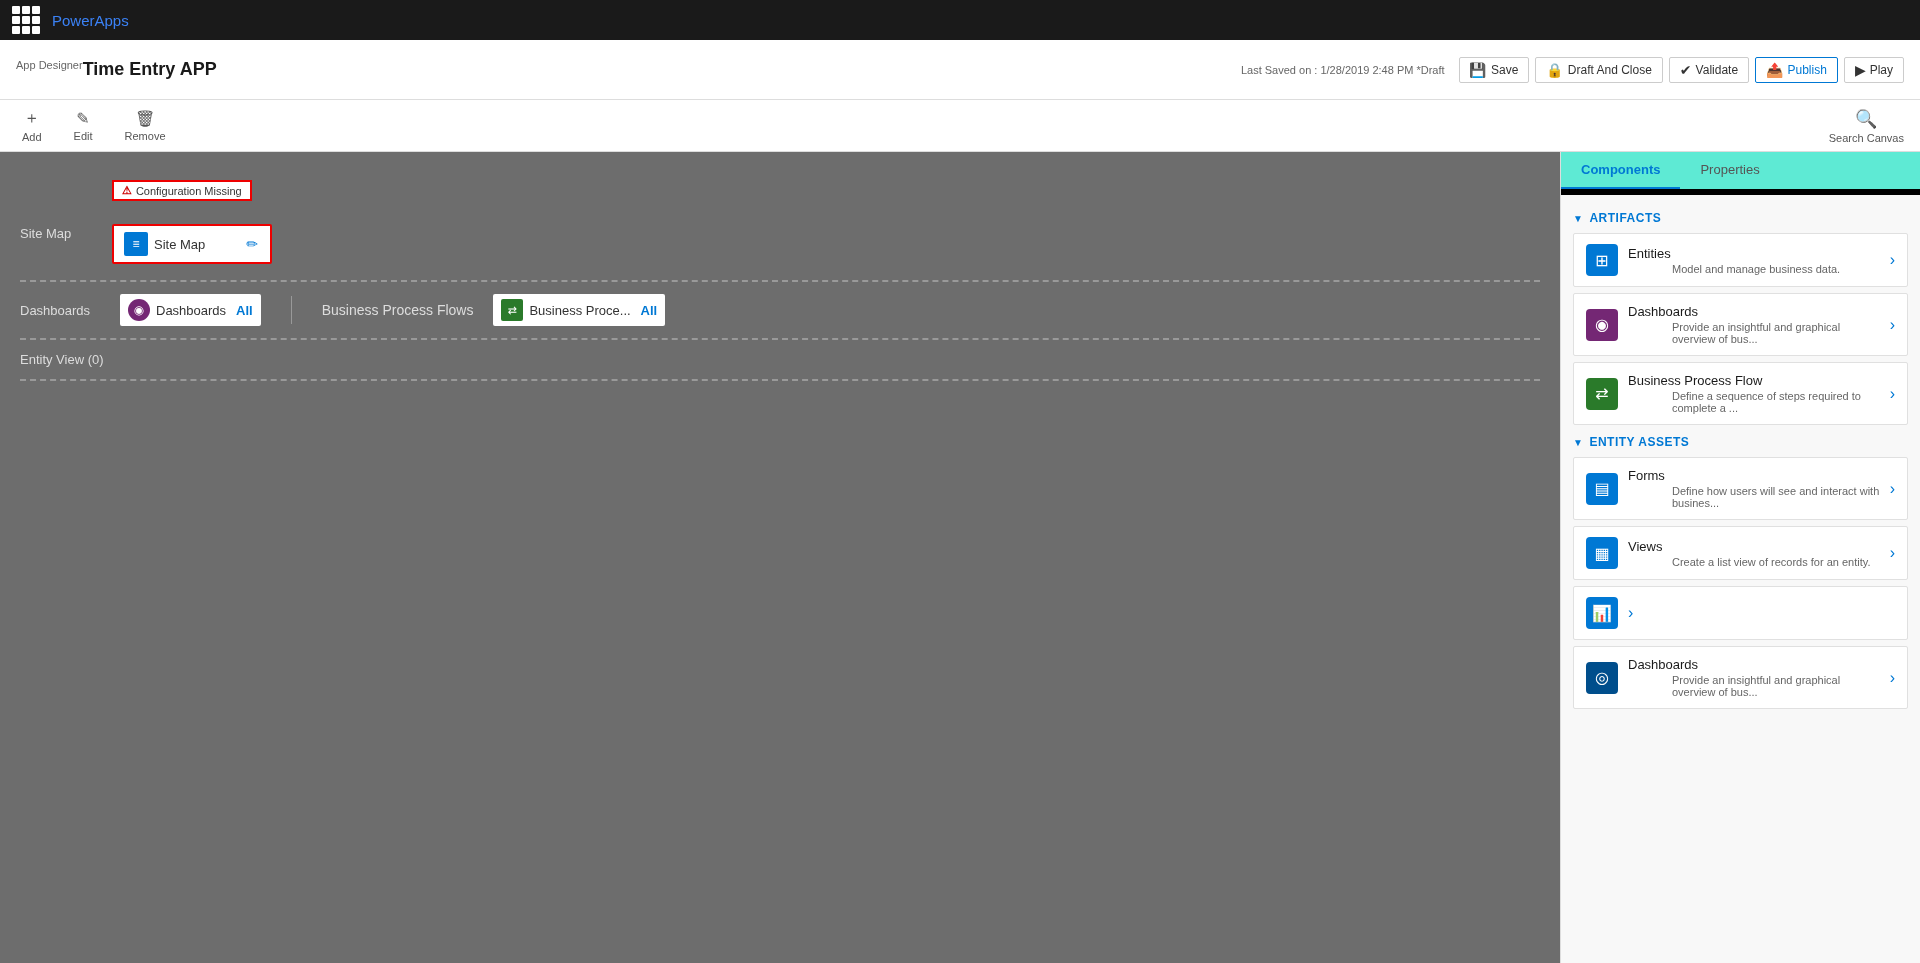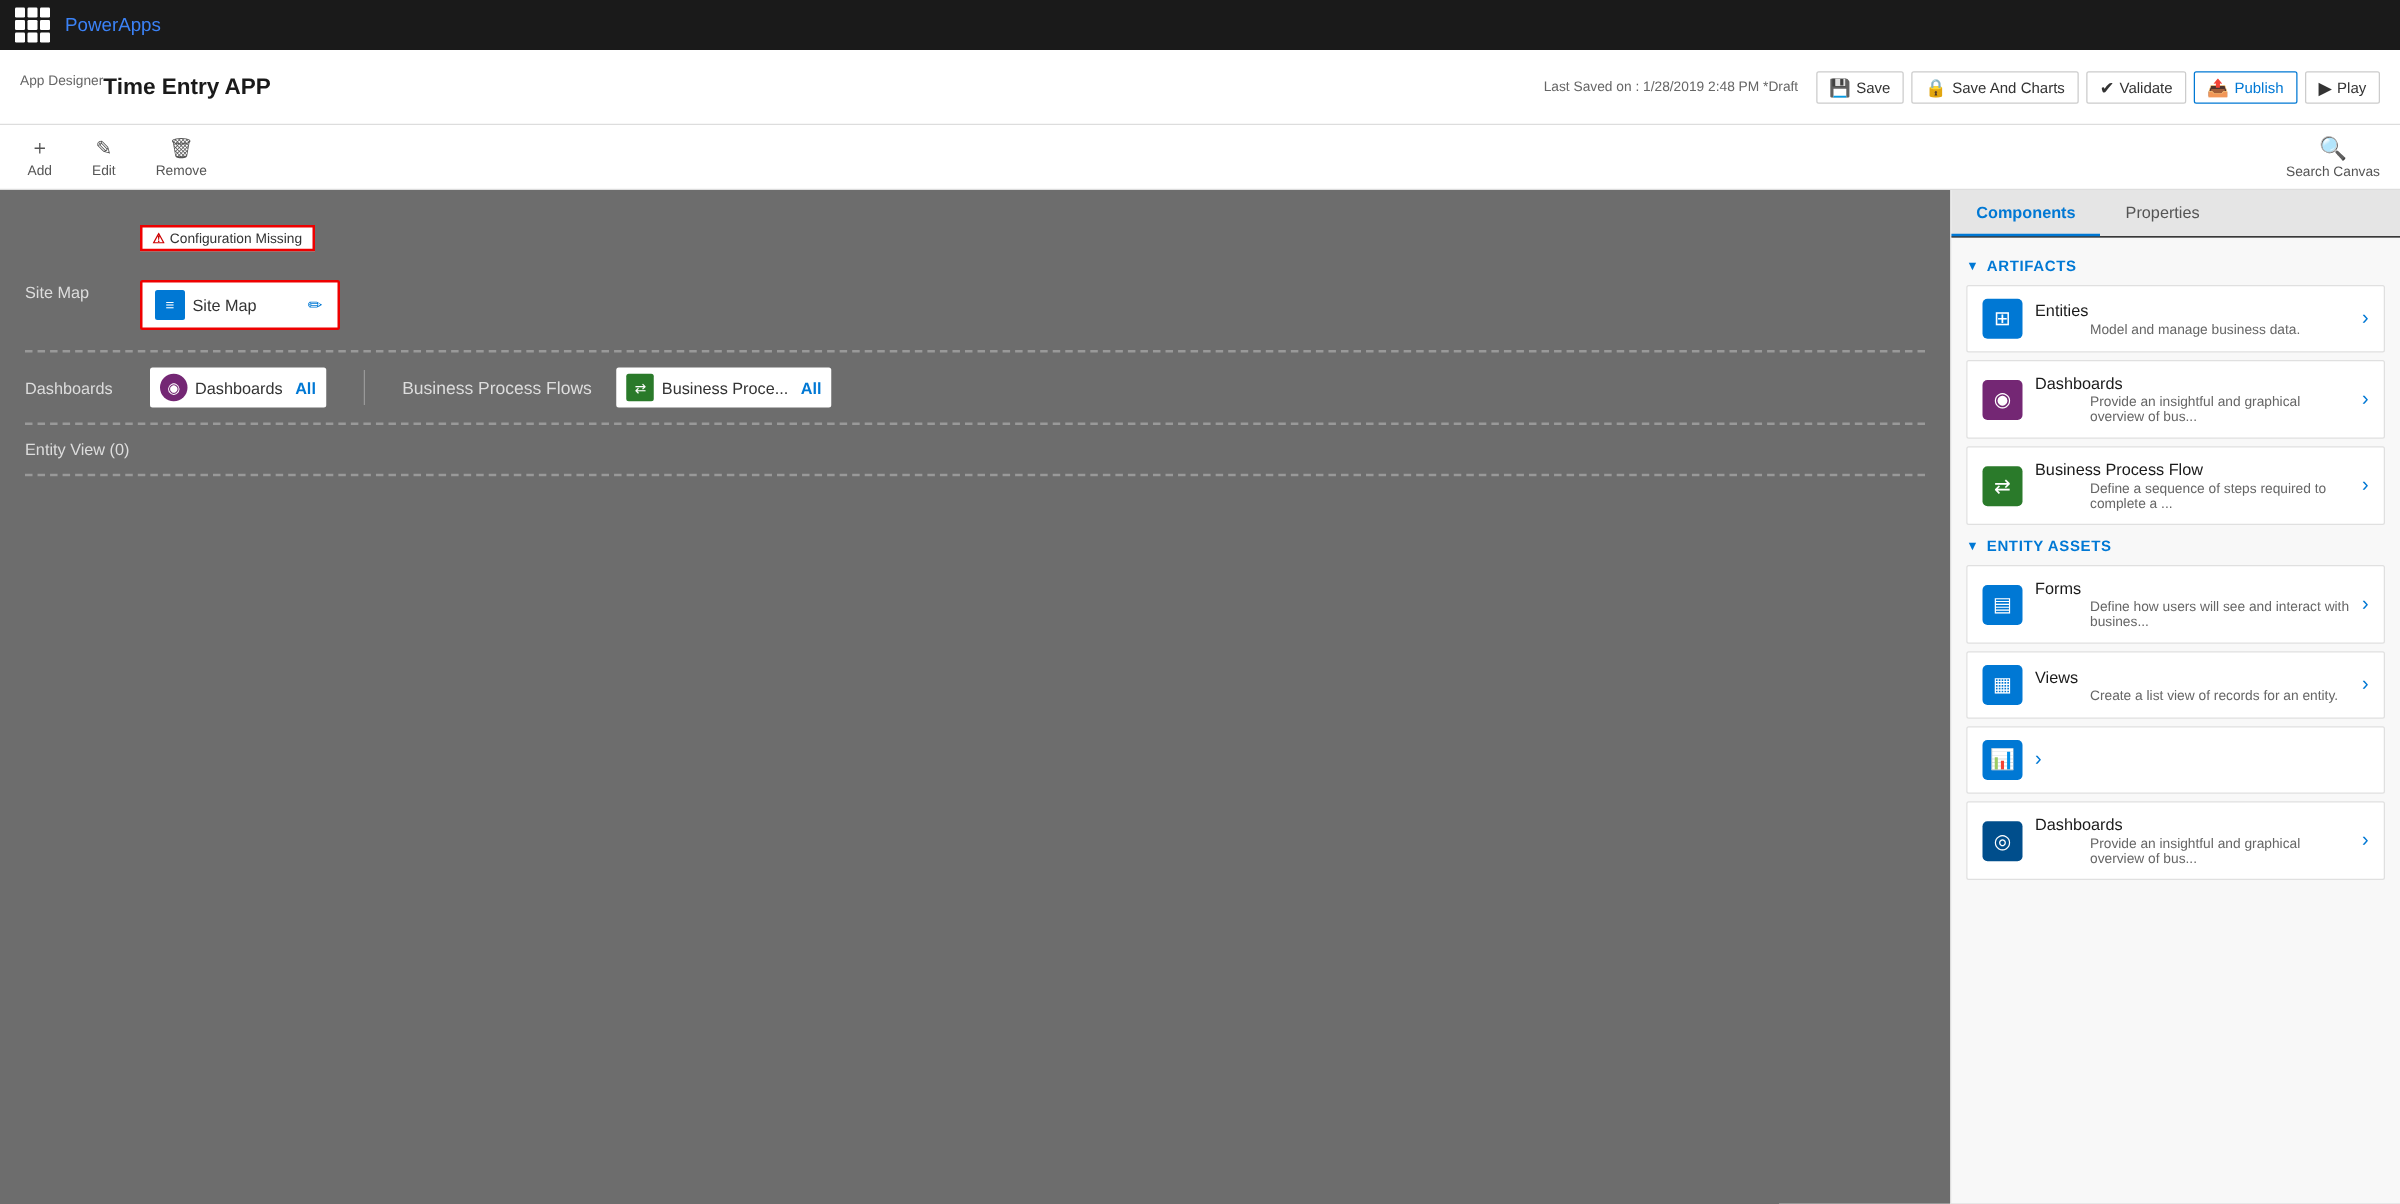--- a/index.html
+++ b/index.html
@@ -206,22 +206,22 @@
 
     
     .right-panel {
       width: 360px;
       background: #f8f8f8;
       border-left: 1px solid #ddd;
       overflow-y: auto;
     }
     .panel-tabs {
       display: flex;
-      border-bottom: 1px solid #000000;
-      background: #e5e5e5;
+      border-bottom: 6px solid #000000;
+      background: #5eead4;
     }
     .panel-tab {
       padding: 10px 20px;
       font-size: 13px;
       cursor: pointer;
       border-bottom: 2px solid transparent;
       color: #555;
     }
     .panel-tab.active {
       color: #0078d4;
@@ -292,21 +292,21 @@
     <span class="app-name">Time Entry APP</span>
   </div>
   <div class="app-header-right">
     <span class="last-saved">Last Saved on : 1/28/2019 2:48 PM *Draft</span>
     <button class="header-btn">
       <span class="header-btn-icon">💾</span>
       <span>Save</span>
     </button>
     <button class="header-btn">
       <span class="header-btn-icon">🔒</span>
-      <span>Save And Charts</span>
+      <span>Draft And Close</span>
     </button>
     <button class="header-btn">
       <span class="header-btn-icon">✔</span>
       <span>Validate</span>
     </button>
     <button class="header-btn publish">
       <span class="header-btn-icon">📤</span>
       <span>Publish</span>
     </button>
     <button class="header-btn">

